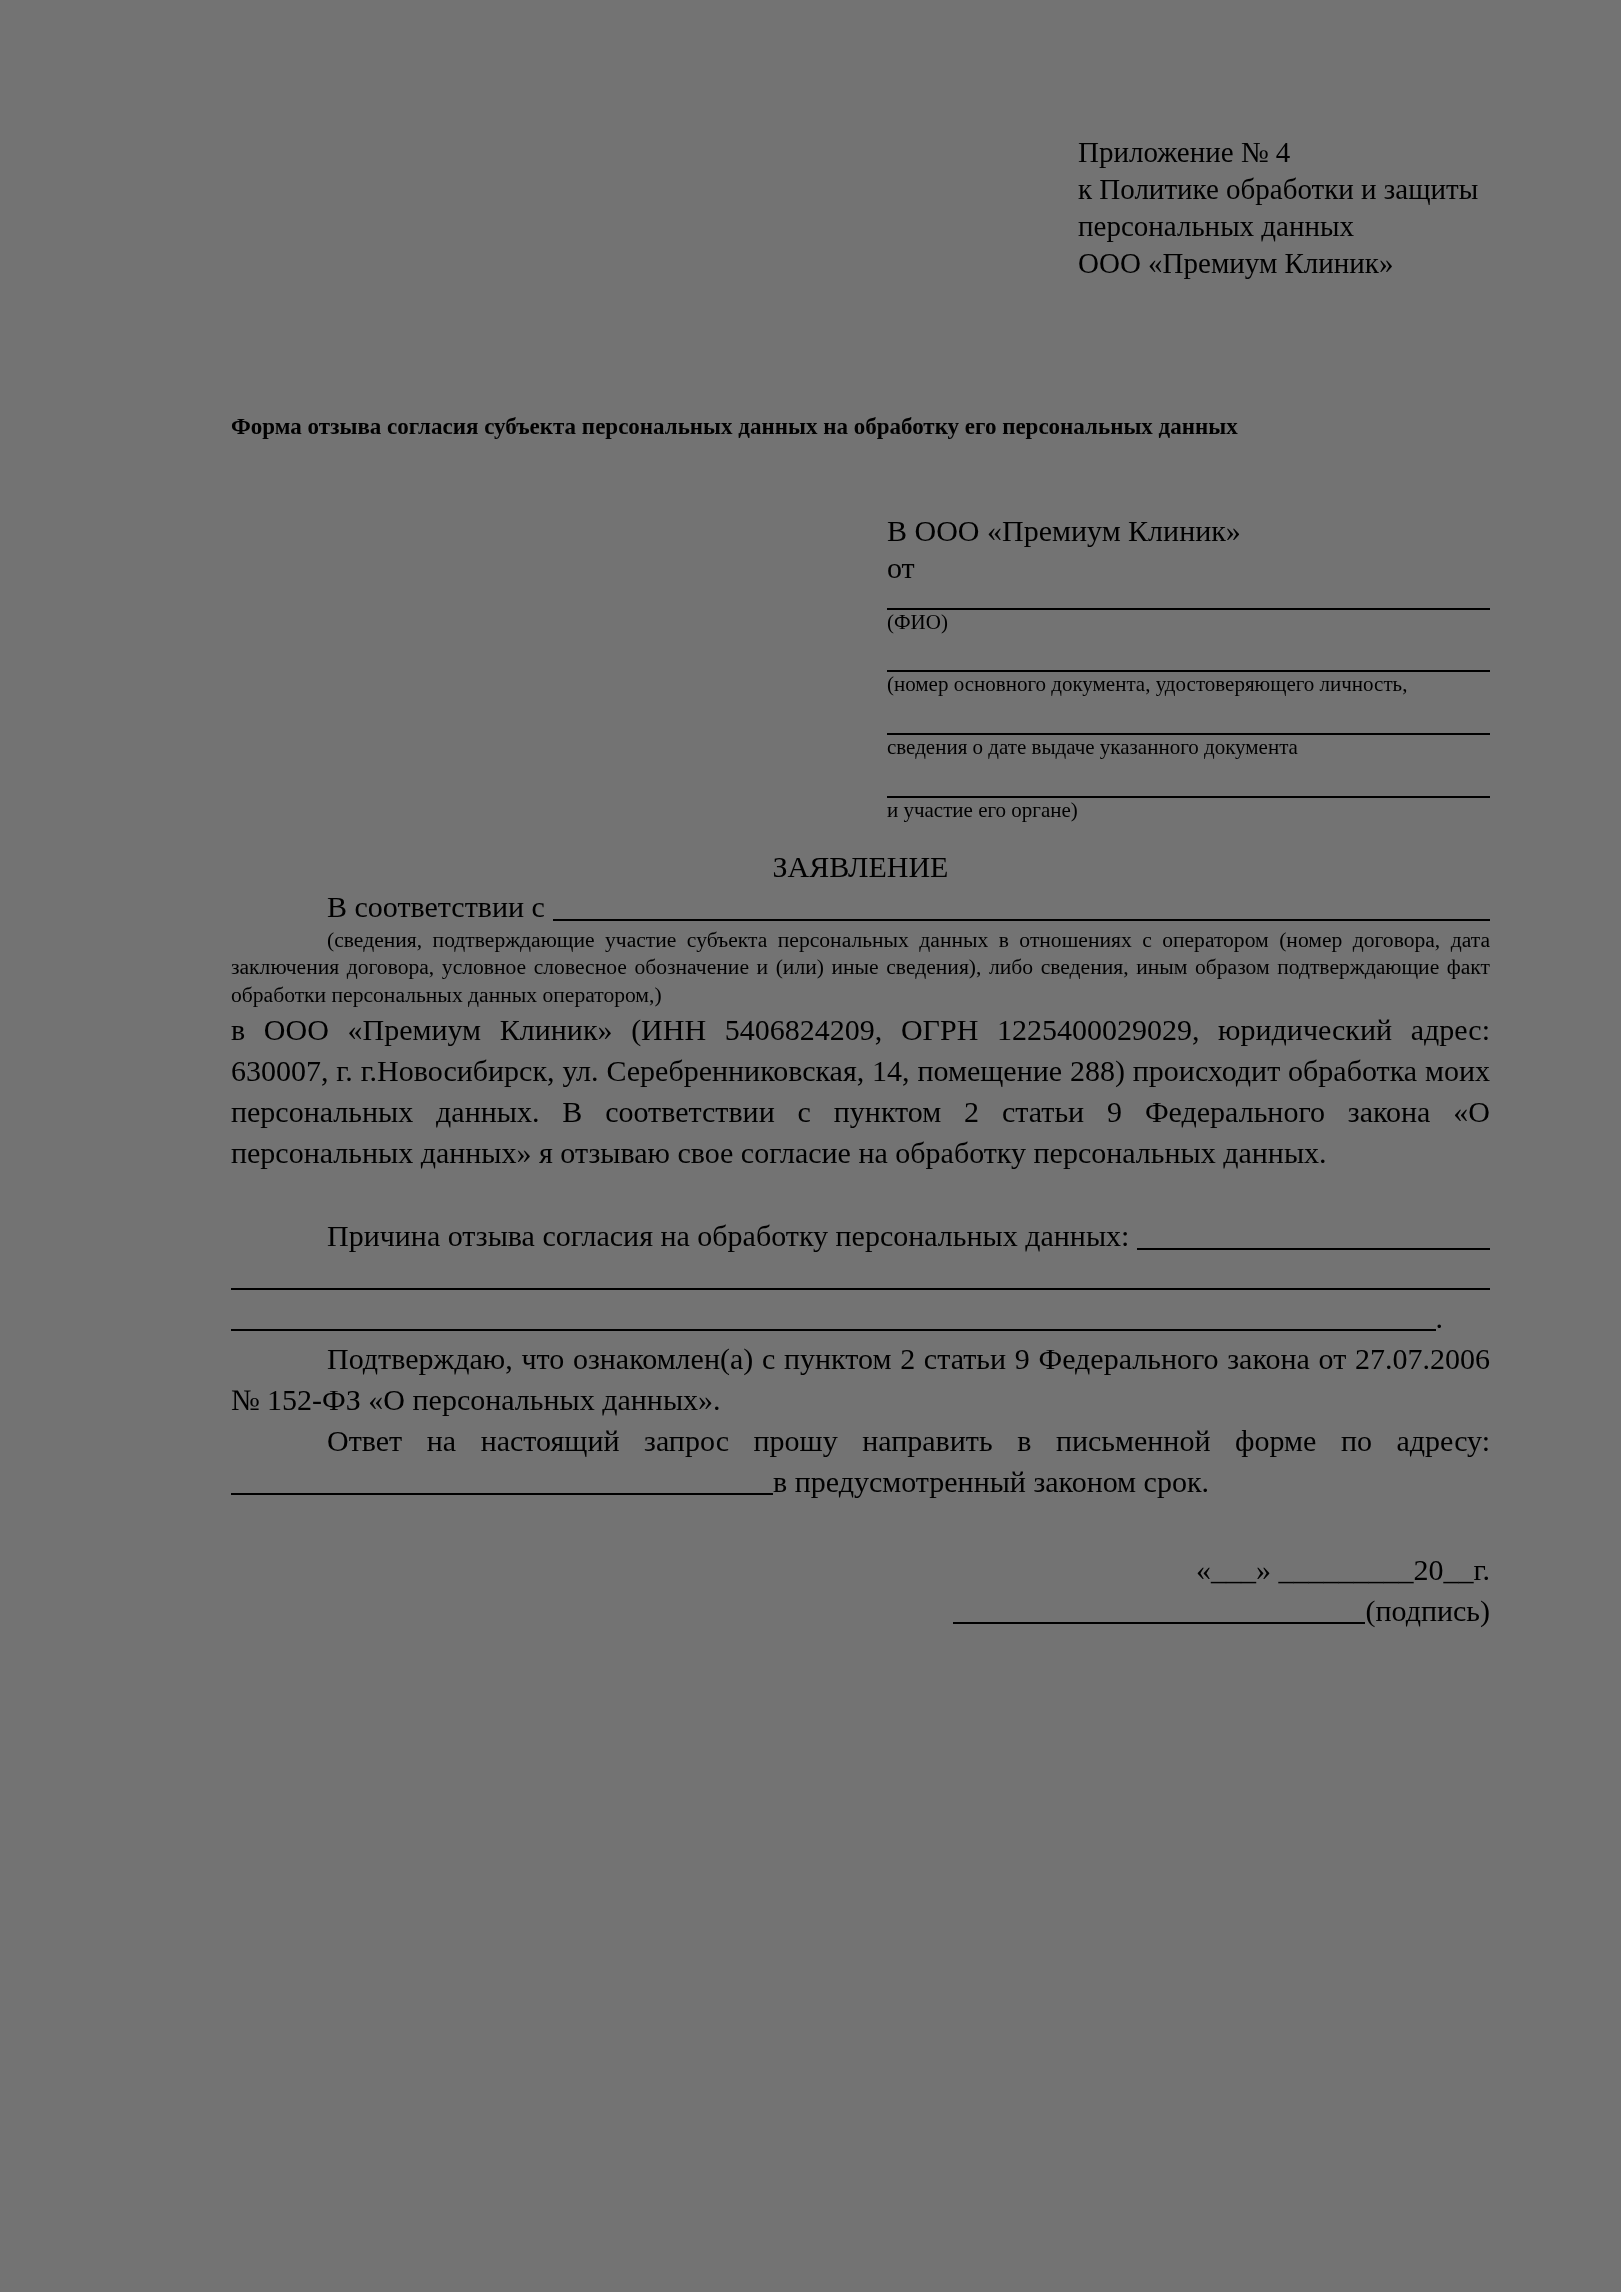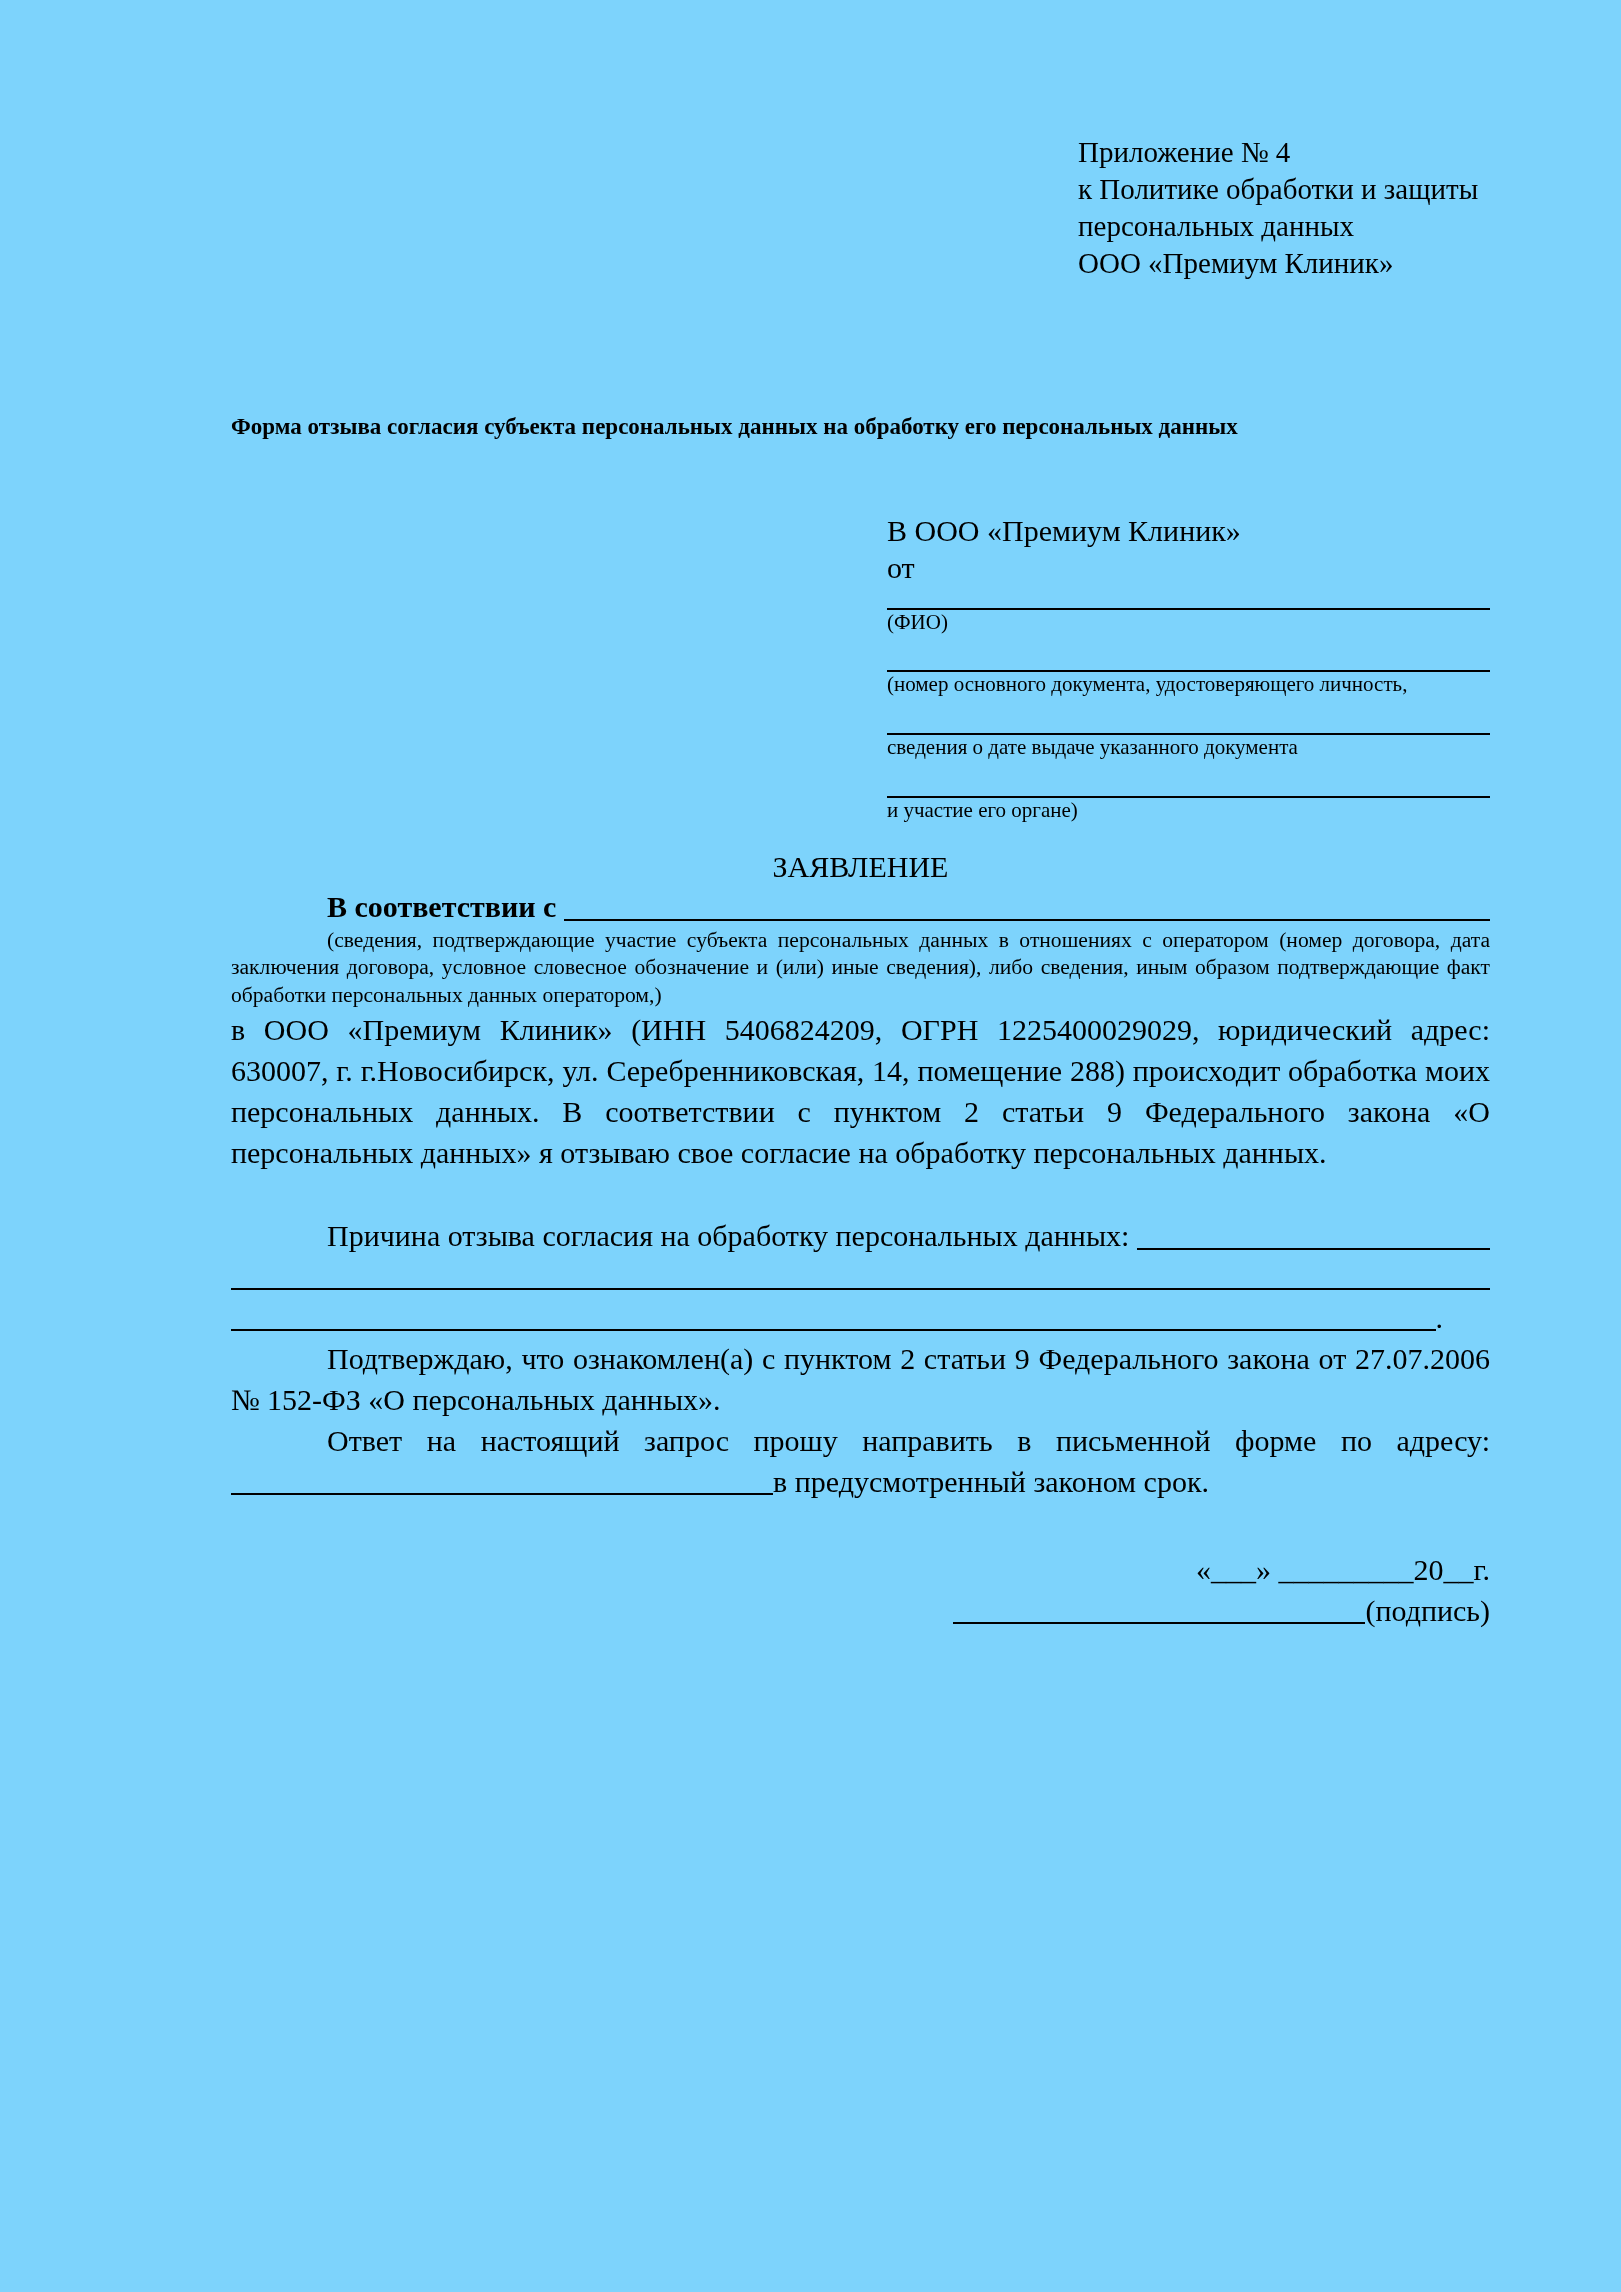--- a/index.html
+++ b/index.html
@@ -5,21 +5,21 @@
   html, body {
     margin: 0;
     padding: 0;
     background: #ffffff;
   }
   .page {
     position: relative;
     width: 1621px;
     height: 2293px;
     margin: 0 auto;
-    background: #7dd3fc;
+    background: #737373;
     color: #000000;
     font-family: "Liberation Serif", "DejaVu Serif", serif;
     font-size: 30px;
     box-sizing: border-box;
     padding: 134px 131px 0 231px;
     overflow: hidden;
   }
 
   
   .apx {
@@ -61,21 +61,20 @@
     margin-top: 23.5px;
     text-align: center;
     font-size: 30px;
     line-height: 39px;
   }
 
   .intro {
     display: flex;
     align-items: flex-end;
     line-height: 41px;
-    font-weight: bold;
   }
   .intro-text {
     padding-left: 96px;
     white-space: nowrap;
   }
   .fill {
     flex: 1;
     border-bottom: 2.9px solid #000000;
     margin-bottom: 5.9px;
     margin-left: 7.8px;

